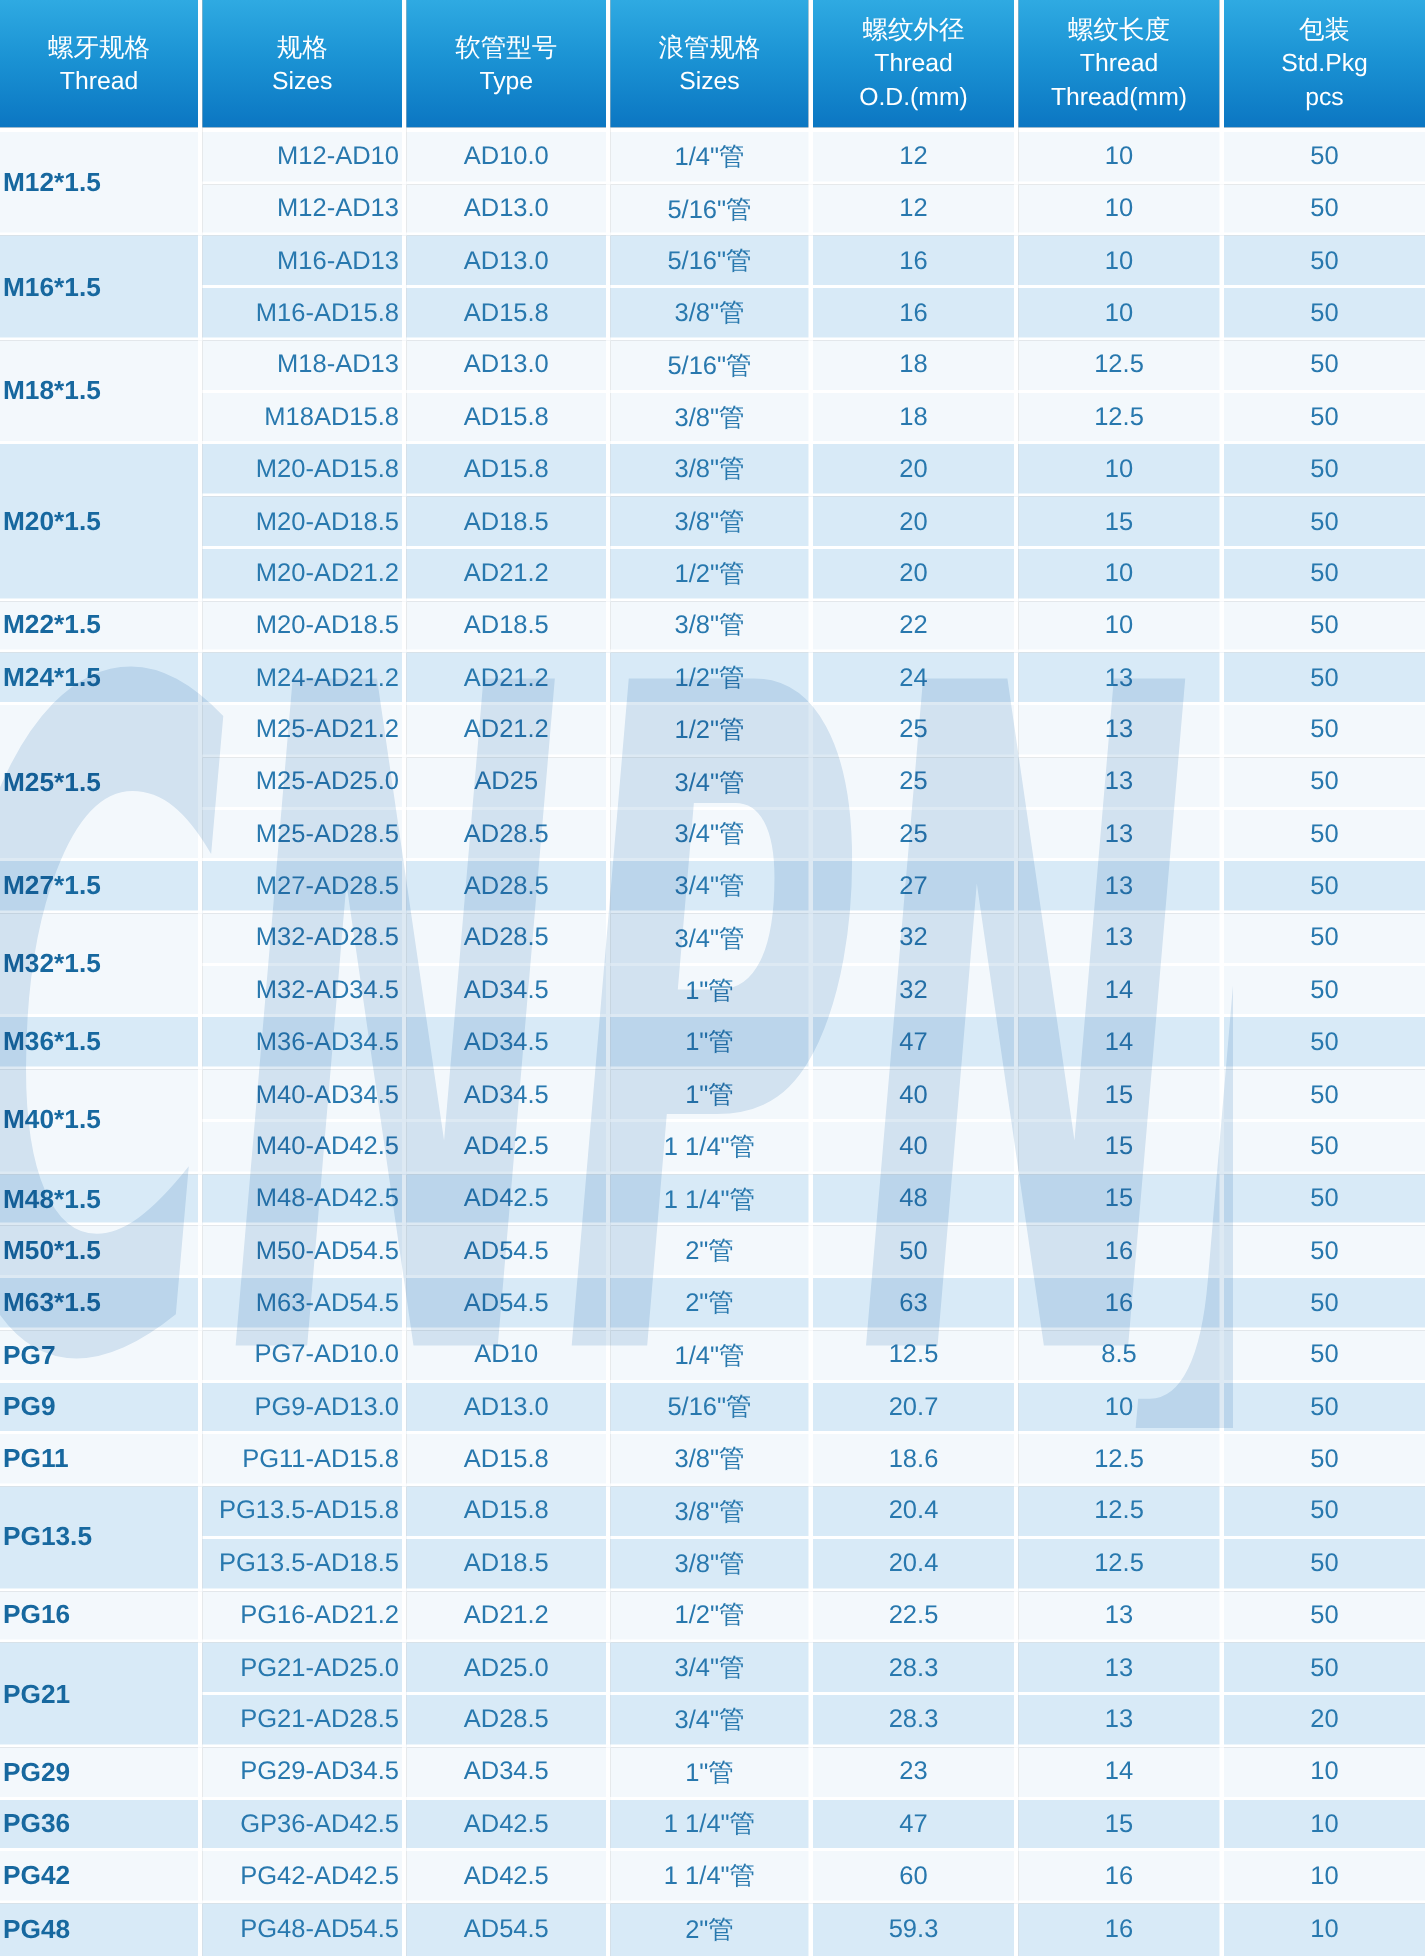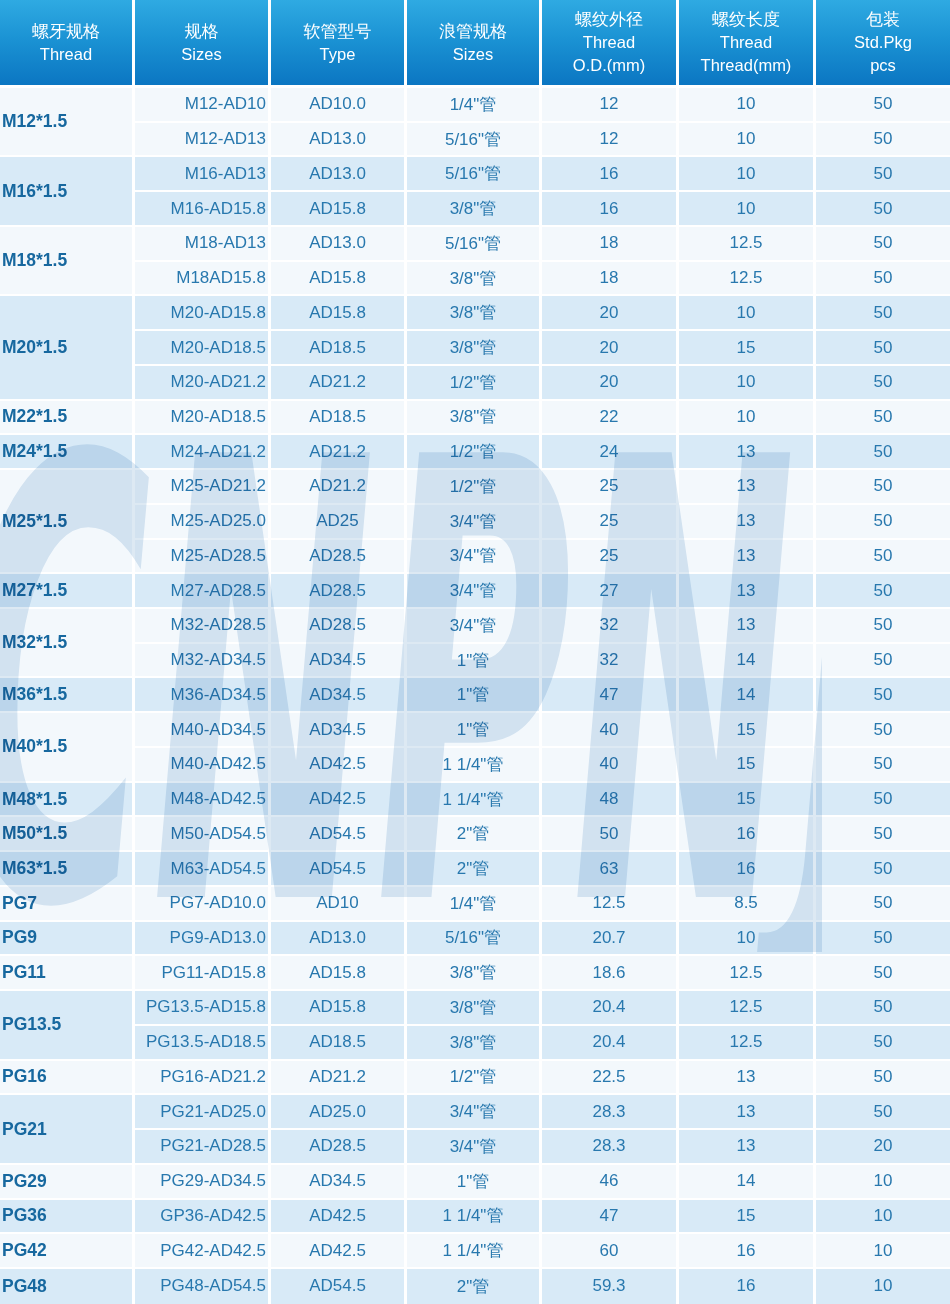--- a/index.html
+++ b/index.html
@@ -397,21 +397,21 @@
           <td class="c-pipe">3/4"管</td>
           <td class="c-od">28.3</td>
           <td class="c-len">13</td>
           <td class="c-pkg">20</td>
         </tr>
         <tr class="lt">
           <td class="gcell" rowspan="1">PG29</td>
           <td class="c-size">PG29-AD34.5</td>
           <td class="c-type">AD34.5</td>
           <td class="c-pipe">1"管</td>
-          <td class="c-od">46</td>
+          <td class="c-od">23</td>
           <td class="c-len">14</td>
           <td class="c-pkg">10</td>
         </tr>
         <tr class="hl">
           <td class="gcell" rowspan="1">PG36</td>
           <td class="c-size">GP36-AD42.5</td>
           <td class="c-type">AD42.5</td>
           <td class="c-pipe">1 1/4"管</td>
           <td class="c-od">47</td>
           <td class="c-len">15</td>

